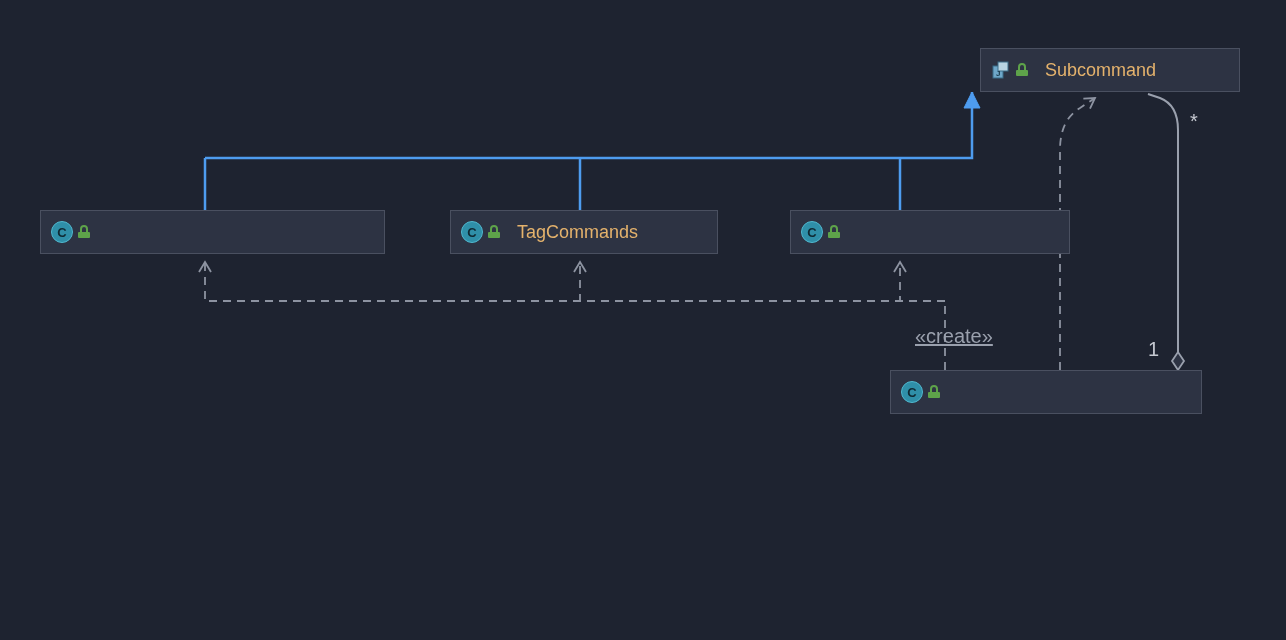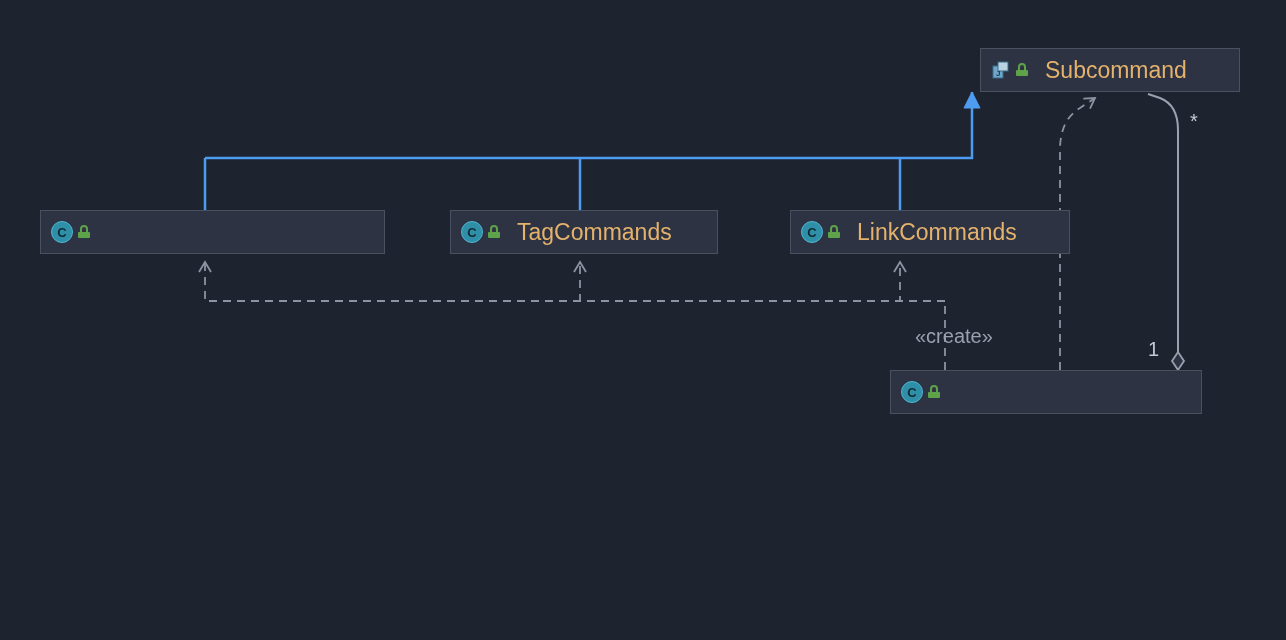--- a/index.html
+++ b/index.html
@@ -28,21 +28,21 @@
     background: #2d3343;
     border: 1px solid #4a5060;
     box-sizing: border-box;
     display: flex;
     align-items: center;
     padding: 0 14px 0 10px;
     height: 44px;
   }
   .node .label {
     color: #e4b26c;
-    font-size: 23px;
+    font-size: 18px;
     white-space: nowrap;
     margin-left: 16px;
   }
   .node .icons {
     display: flex;
     align-items: center;
     gap: 4px;
   }
   .node .class-circle {
     width: 20px; height: 20px;
@@ -65,20 +65,21 @@
   .node .public-badge {
     width: 14px; height: 14px;
     display: flex;
     align-items: center;
     justify-content: center;
   }
   .annotation {
     position: absolute;
     color: #9aa0ad;
     font-size: 20px;
+    text-decoration: underline;
   }
   .mult {
     position: absolute;
     color: #c5c8d0;
     font-size: 20px;
   }
 </style>
 </head>
 <body>
 
@@ -165,21 +166,20 @@
   <div class="node" style="left:790px; top:210px; width:280px;">
     <span class="icons">
       <span class="class-circle">C</span>
       <span class="public-badge">
         <svg width="14" height="14" viewBox="0 0 14 14">
           <rect x="1" y="7" width="12" height="6" rx="1" fill="#5ea34a"></rect>
           <path d="M4 7 V4 a3 3 0 0 1 6 0 V7" fill="none" stroke="#5ea34a" stroke-width="2"></path>
         </svg>
       </span>
     </span>
-    <span class="label">LinkCommands</span>
   </div>
 
   <div class="node" style="left:890px; top:370px; width:312px;">
     <span class="icons">
       <span class="class-circle">C</span>
       <span class="public-badge">
         <svg width="14" height="14" viewBox="0 0 14 14">
           <rect x="1" y="7" width="12" height="6" rx="1" fill="#5ea34a"></rect>
           <path d="M4 7 V4 a3 3 0 0 1 6 0 V7" fill="none" stroke="#5ea34a" stroke-width="2"></path>
         </svg>

